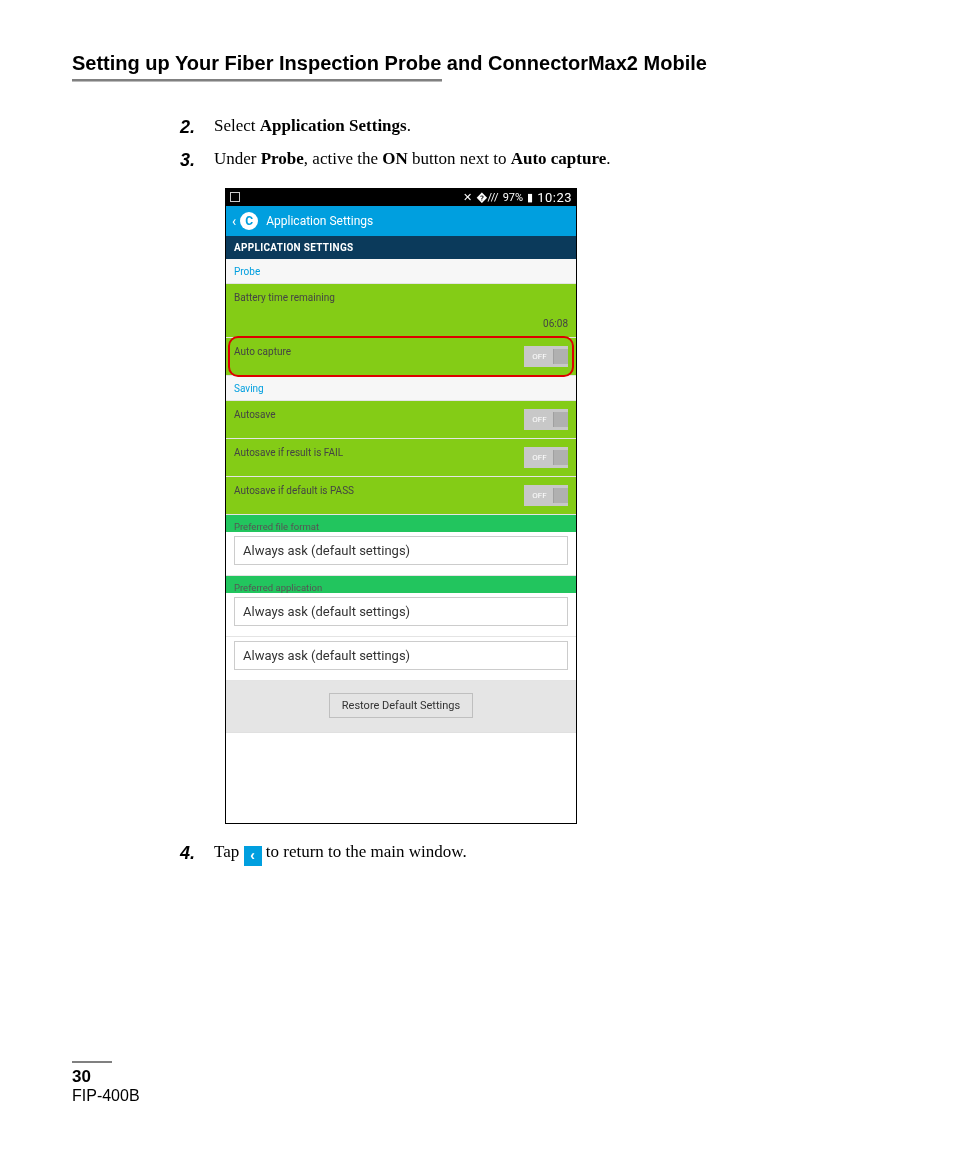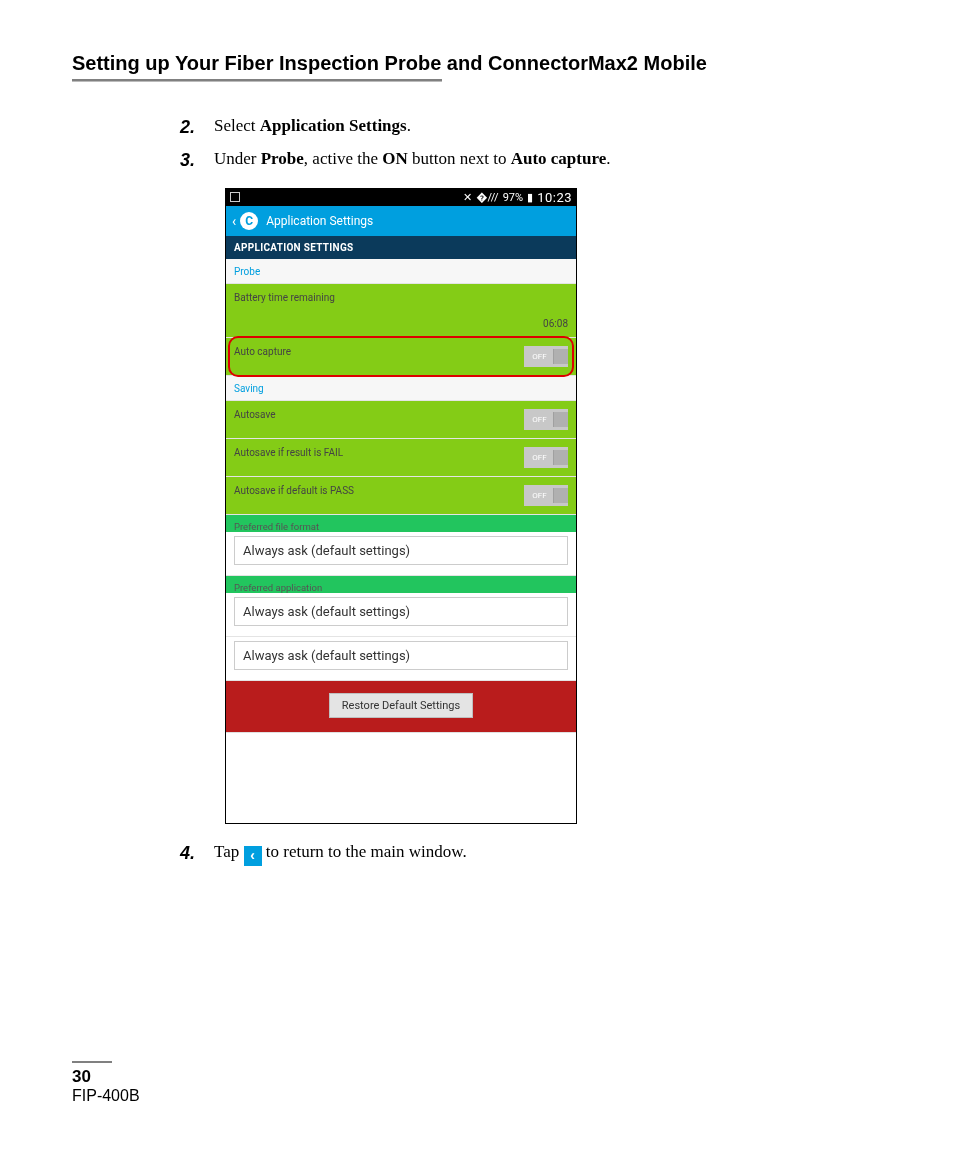--- a/index.html
+++ b/index.html
@@ -156,21 +156,21 @@
     margin: 4px 8px 10px 8px;
     border: 1px solid #ccc;
     background:#fff;
     padding: 6px 8px;
     font-size: 13px;
     color:#333;
   }
   .field-block { border-bottom:1px solid #e4e4e4; background:#fff; }
 
   .restore-wrap {
-    background:#b91c1c;
+    background:#e5e5e5;
     padding: 12px 0 14px 0;
     display:flex;
     justify-content:center;
     border-bottom:1px solid #e0e0e0;
   }
   .restore-btn {
     background:#e4e4e4;
     border:1px solid #bfbfbf;
     padding: 5px 12px;
     font-size: 11px;

